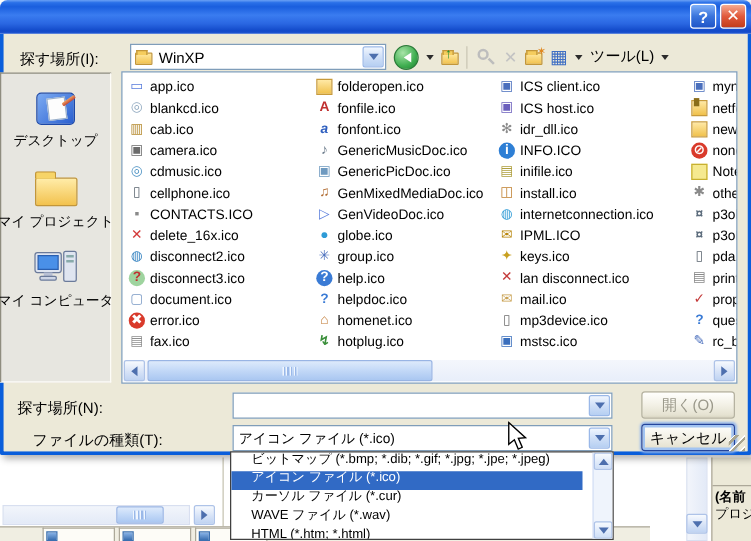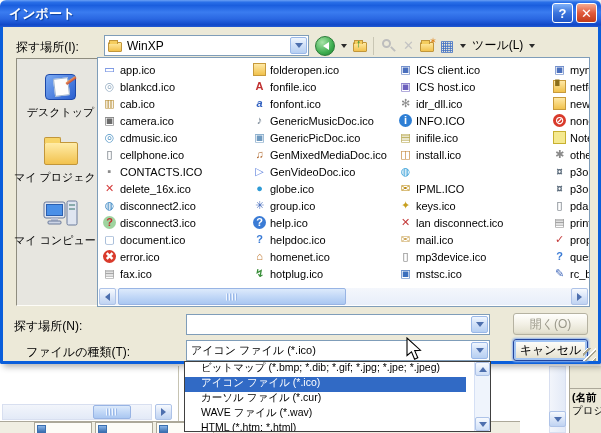--- a/index.html
+++ b/index.html
@@ -97,21 +97,21 @@
   #btn-search .handle { position: absolute; left: 10px; top: 11px; width: 6px; height: 2px;
     background: #bdbdbd; transform: rotate(45deg); }
   #btn-delete { color: #c3c3c3; font-weight: bold; font-size: 13px; }
   #btn-newfolder { position: relative; }
   #btn-newfolder .spark { position: absolute; right: -4px; top: -7px; color: #e08820;
     font-size: 9px; }
   #btn-views { color: #3f6fc4; font-size: 15px; line-height: 15px; }
   #tools-label { font-size: 12px; }
 
   
-  #placesbar { left: 16px; top: 58px; width: 89px; height: 248px;
+  #placesbar { left: 0; top: 58px; width: 89px; height: 248px;
     background: #e7e6e0; border: 1px solid; border-color: #8f8d7f #fdfcf7 #fdfcf7 #8f8d7f; }
   .place { display: flex; flex-direction: column; align-items: center; margin-top: 15px; }
   .place-label { margin-top: 5px; font-size: 11px; white-space: nowrap; }
   #icon-desktop { position: relative; width: 31px; height: 26px;
     background: linear-gradient(135deg,#7cabf2,#2a5fd0); border: 1px solid #1c48a8; border-radius: 4px; }
   #icon-desktop .sheet { position: absolute; left: 8px; top: 3px; width: 15px; height: 18px;
     background: #fdfdfd; border: 1px solid #9ab0cc; transform: rotate(-7deg); }
   #icon-desktop .pencil { position: absolute; right: -2px; top: 4px; width: 12px; height: 3px;
     background: linear-gradient(#f0a060,#c04838); transform: rotate(-35deg); border-radius: 1px; }
   .big-folder { position: relative; width: 34px; height: 23px; margin-top: 7px;
@@ -194,21 +194,20 @@
   </div>
 <div class="abs" id="bg-panel"></div>
 <div class="abs" id="bg-panel-line"></div>
 <div class="abs bg-prop" id="bg-prop-0">(名前</div>
 <div class="abs bg-prop" id="bg-prop-1">プロジ</div>
 
 <div class="abs" id="dialog">
   <div id="dialog-body"></div>
 
   <div id="titlebar">
-    <span id="title-text">インポート</span>
     <div class="tb-btn" id="btn-help">?</div>
     <div class="tb-btn" id="btn-close">✕</div>
   </div>
 
   <span class="abs fld-label" id="lookin-label">探す場所(I):</span>
   <div class="abs" id="lookin-combo">
     <span class="mini-folder"></span>
     <span id="lookin-text">WinXP</span>
     <span class="combo-btn">
         <span class="tri-d"></span>
@@ -393,20 +392,21 @@
           <div class="fitem">
             <span class="fi" style="color: rgb(176, 160, 64);">▤</span>
             <span class="fname">inifile.ico</span>
           </div>
           <div class="fitem">
             <span class="fi" style="color: rgb(192, 128, 48);">◫</span>
             <span class="fname">install.ico</span>
           </div>
           <div class="fitem">
             <span class="fi" style="color: rgb(46, 155, 214);">◍</span>
+            <span class="fname">internetconnection.ico</span>
           </div>
           <div class="fitem">
             <span class="fi" style="color: rgb(184, 134, 11);">✉</span>
             <span class="fname">IPML.ICO</span>
           </div>
           <div class="fitem">
             <span class="fi" style="color: rgb(200, 160, 32);">✦</span>
             <span class="fname">keys.ico</span>
           </div>
           <div class="fitem">

